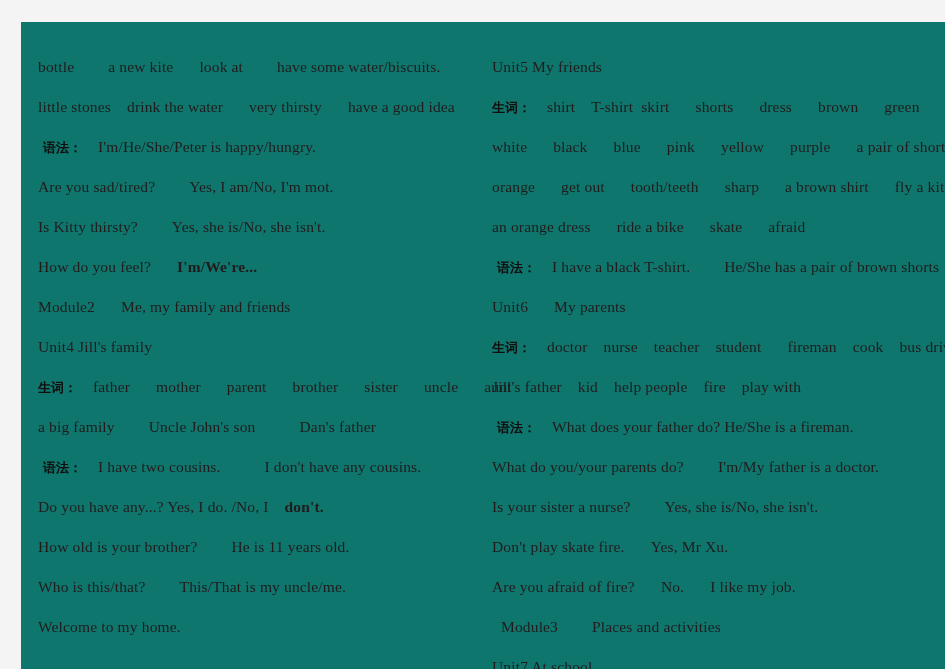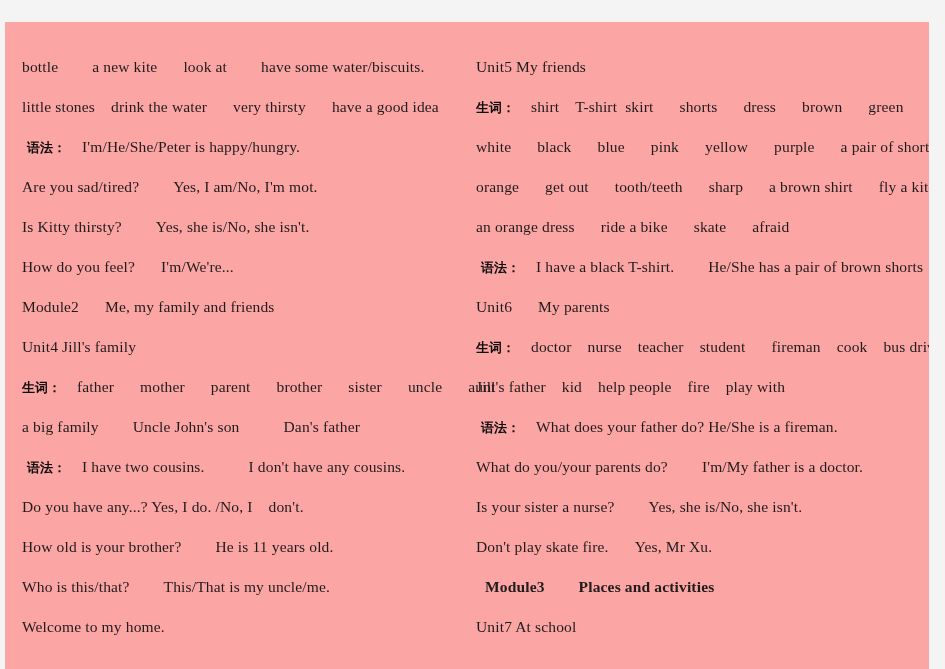--- a/index.html
+++ b/index.html
@@ -8,25 +8,25 @@
   }
   body {
     width: 945px;
     height: 669px;
     background: #f4f4f4;
     font-family: "Liberation Serif", "DejaVu Serif", serif;
     overflow: hidden;
   }
   .page {
     position: absolute;
-    left: 5px;
+    left: 21px;
     top: 22px;
     width: 924px;
     height: 647px;
-    background: #fca5a5;
+    background: #0f766e;
     overflow: hidden;
   }
   .columns {
     position: absolute;
     left: 0;
     top: 0;
     width: 924px;
     height: 647px;
   }
   .col {
@@ -38,30 +38,30 @@
 
   .line {
     height: 40px;
     line-height: 40px;
     font-size: 15.5px;
     color: #201c1c;
     white-space: nowrap;
     letter-spacing: 0.15px;
   }
   .line.indent { padding-left: 5px; }
-  .line.indent2 { padding-left: 9px; font-weight: bold; }
+  .line.indent2 { padding-left: 9px; }
 
   .cjk-label {
     font-family: "DejaVu Sans", "Liberation Sans", sans-serif;
     font-weight: bold;
     font-size: 13px;
     color: #100d0d;
     letter-spacing: 0px;
   }
-  .b { font-weight: normal; }
+  .b { font-weight: bold; }
 
   .sp1 { display: inline-block; width: 8px; }
   .sp2 { display: inline-block; width: 16px; }
   .sp3 { display: inline-block; width: 26px; }
   .sp4 { display: inline-block; width: 34px; }
   .sp5 { display: inline-block; width: 44px; }
 </style>
 </head>
 <body>
 
@@ -91,17 +91,18 @@
         <div class="line"><span>orange</span><span class="sp3"></span><span>get out</span><span class="sp3"></span><span>tooth/teeth</span><span class="sp3"></span><span>sharp</span><span class="sp3"></span><span>a brown shirt</span><span class="sp3"></span><span>fly a kite</span></div>
         <div class="line"><span>an orange dress</span><span class="sp3"></span><span>ride a bike</span><span class="sp3"></span><span>skate</span><span class="sp3"></span><span>afraid</span></div>
         <div class="line indent"><span class="cjk-label">语法：</span><span class="sp2"></span><span>I have a black T-shirt.</span><span class="sp4"></span><span>He/She has a pair of brown shorts</span></div>
         <div class="line"><span>Unit6</span><span class="sp3"></span><span>My parents</span></div>
         <div class="line"><span class="cjk-label">生词：</span><span class="sp2"></span><span>doctor</span><span class="sp2"></span><span>nurse</span><span class="sp2"></span><span>teacher</span><span class="sp2"></span><span>student</span><span class="sp3"></span><span>fireman</span><span class="sp2"></span><span>cook</span><span class="sp2"></span><span>bus driver</span></div>
         <div class="line"><span>Jill's father</span><span class="sp2"></span><span>kid</span><span class="sp2"></span><span>help people</span><span class="sp2"></span><span>fire</span><span class="sp2"></span><span>play with</span></div>
         <div class="line indent"><span class="cjk-label">语法：</span><span class="sp2"></span><span>What does your father do? He/She is a fireman.</span></div>
         <div class="line"><span>What do you/your parents do?</span><span class="sp4"></span><span>I'm/My father is a doctor.</span></div>
         <div class="line"><span>Is your sister a nurse?</span><span class="sp4"></span><span>Yes, she is/No, she isn't.</span></div>
         <div class="line"><span>Don't play skate fire.</span><span class="sp3"></span><span>Yes, Mr Xu.</span></div>
+        <div class="line"><span>Are you afraid of fire?</span><span class="sp3"></span><span>No.</span><span class="sp3"></span><span>I like my job.</span></div>
         <div class="line indent2"><span>Module3</span><span class="sp4"></span><span>Places and activities</span></div>
         <div class="line"><span>Unit7 At school</span></div>
       </div>
   </div>
 </div>
 
 </body></html>

